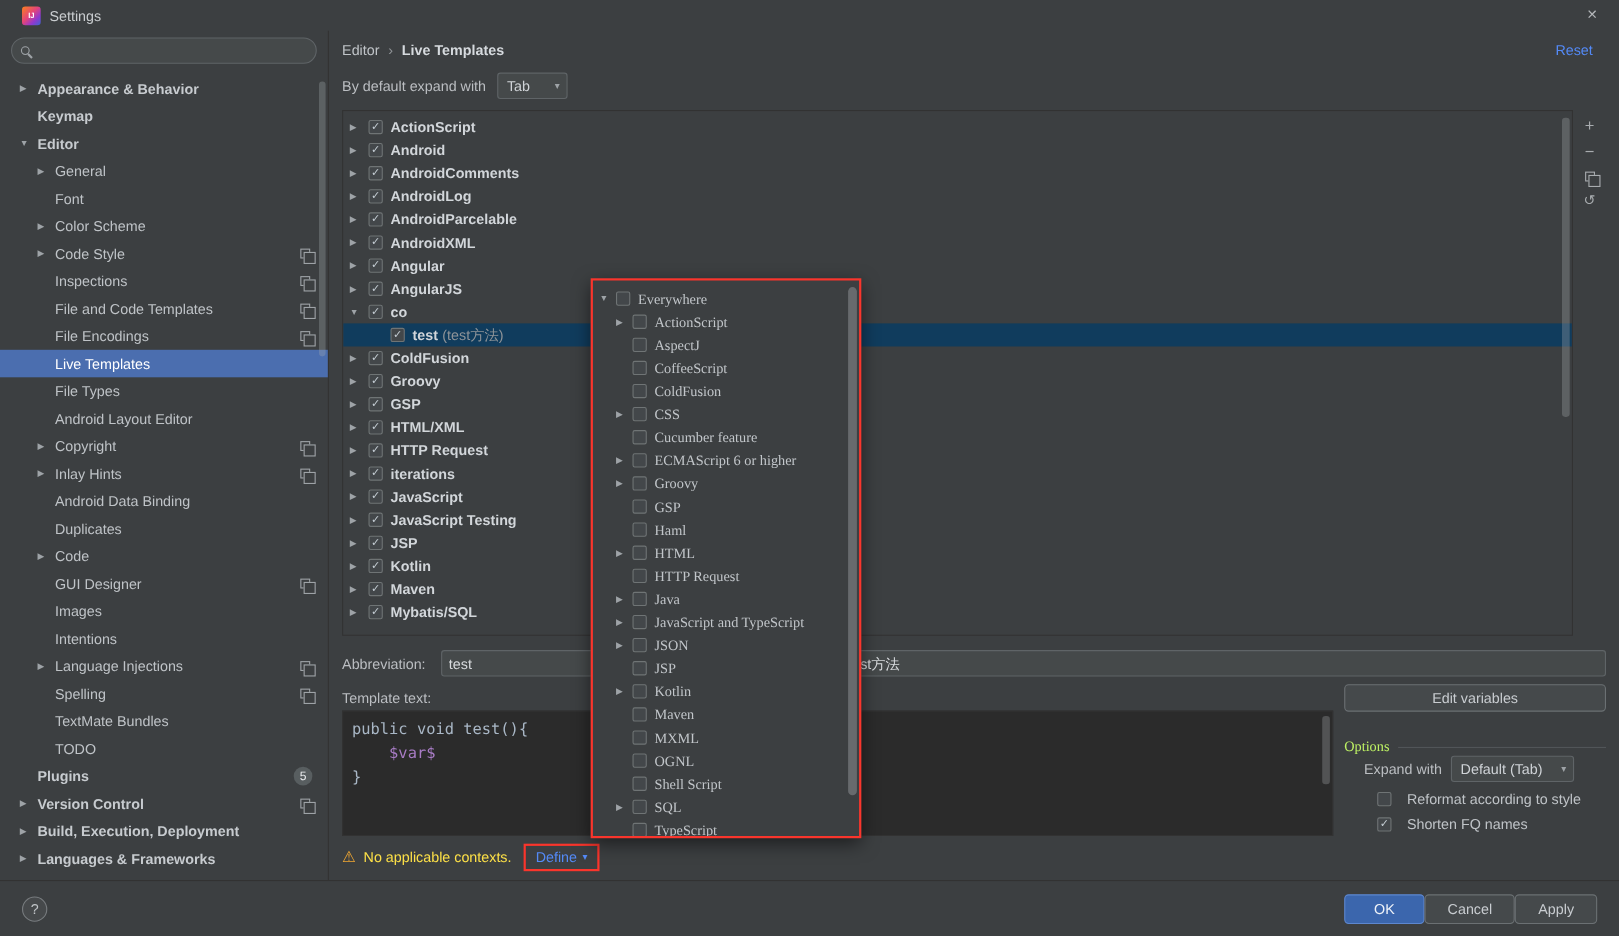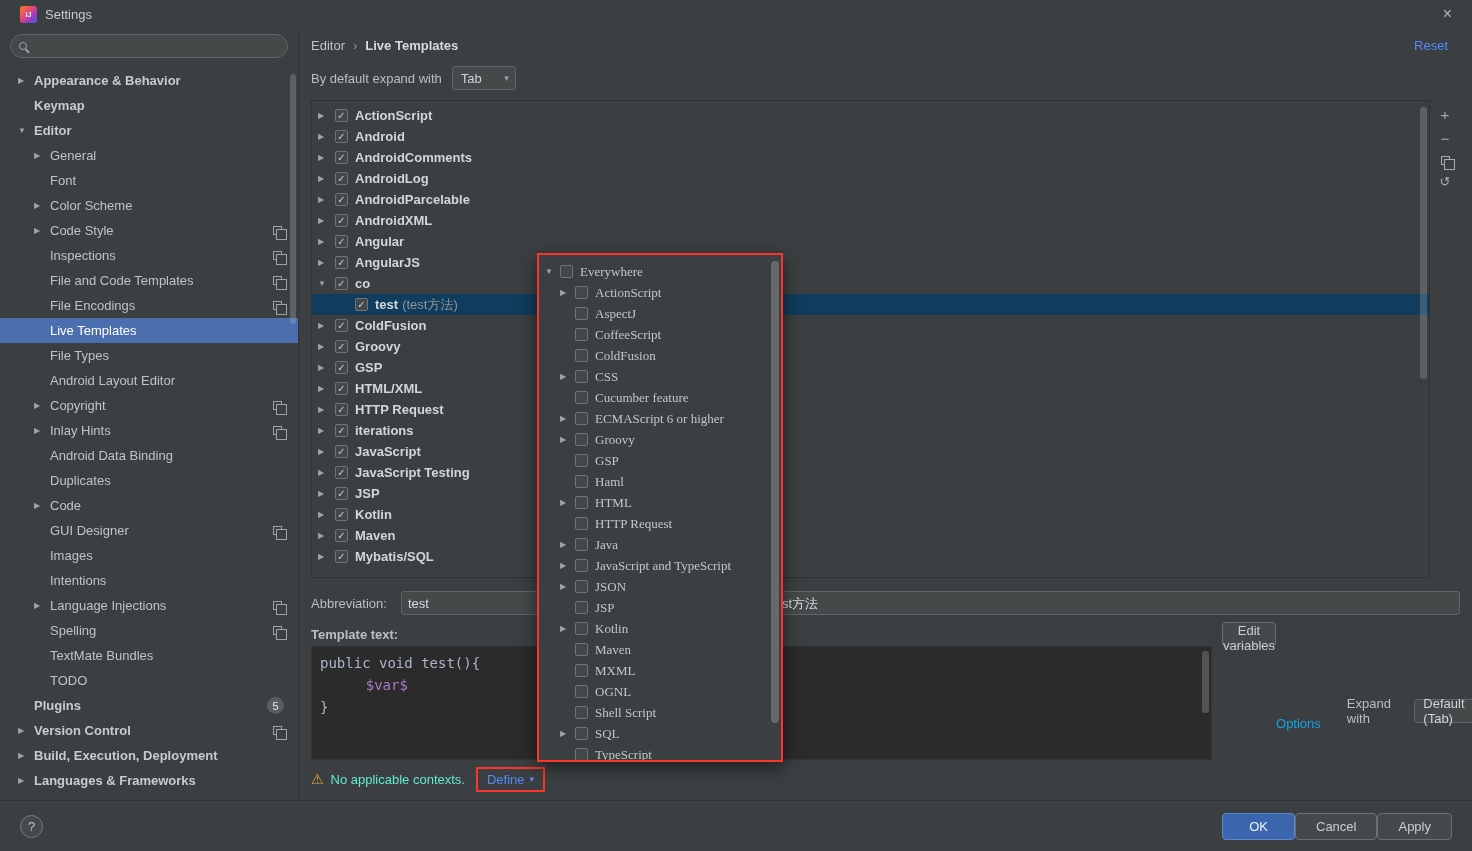--- a/index.html
+++ b/index.html
@@ -79,40 +79,40 @@
   .abbrev-row { margin-top:12px; height:26px; display:flex; align-items:center; }
   .abbrev-label { width:90px; flex:none; }
   .abbrev-input { width:272px; height:24px; background:#45494a; border:1px solid #5f6467; border-radius:3px;
                   color:#d8dbde; padding:0 6px; font:13px "Liberation Sans",sans-serif; outline:none; }
   .desc-field { margin-left:10px; flex:1; height:24px; background:#45494a; border:1px solid #5f6467;
                 border-radius:3px; position:relative; }
   .desc-frag { position:absolute; left:98px; top:3px; color:#d8dbde; }
 
   .lower { display:flex; margin-top:6px; flex:1; }
   .left-col { flex:1; display:flex; flex-direction:column; min-width:0; }
-  .tpl-label { height:24px; display:flex; align-items:center;font-weight:bold; }
+  .tpl-label { height:24px; display:flex; align-items:center; }
   .code { height:114px; background:#2b2b2b; border:1px solid #323232; position:relative;
           padding:5px 8px; font:14px "DejaVu Sans Mono",monospace; color:#a9b7c6; }
   .code-line { white-space:pre; line-height:22px; }
-  .sv { color:#a87cc5;margin-left:12px; }
+  .sv { color:#a87cc5; }
   .code-thumb { position:absolute; right:2px; top:4px; width:7px; height:62px;
                 background:rgba(171,175,179,.30); border-radius:3px; }
   .warning-row { height:30px; display:flex; align-items:center; gap:7px; margin-top:4px; }
   .warn-icon { color:#f0a732; font-size:14px; }
-  .warn-text { color:#5eead4;text-align:center; }
+  .warn-text { color:#fde047;text-align:center; }
   .define-wrap { border:2px solid #fa352c; padding:3px 9px; margin-left:4px;
                  display:flex; align-items:center; gap:5px; cursor:pointer; }
   .define-link { color:#548af7; }
   .define-caret { color:#548af7; font-size:9px; }
 
-  .right-col { width:238px; flex:none; margin-left:10px; display:flex; flex-direction:row; }
+  .right-col { width:238px; flex:none; margin-left:10px; display:flex; flex-direction:column; }
   .btn { background:#45494b; border:1px solid #6b7073; border-radius:4px; color:#c9cdd1;
          font:13px "Liberation Sans",sans-serif; cursor:pointer; }
   .edit-vars { height:25px; width:100%; }
-  .group-sep { margin-top:24px; display:flex; align-items:center; gap:8px; color:#0ea5e9; }
+  .group-sep { margin-top:24px; display:flex; align-items:center; gap:8px; color:#bef264;font-family:Liberation Serif, serif; }
   .group-sep .line { flex:1; height:1px; background:#515558; }
   .opt-row { margin-top:0; display:flex; align-items:center; gap:8px; padding-left:18px; }
   .opt-check { display:flex; align-items:center; gap:7px; margin-top:8px; padding-left:30px; cursor:pointer; }
   .opt-check span:last-child { color:#bfc3c7; }
 
   
   .footer { height:51px; border-top:1px solid #323232; display:flex; align-items:center; padding:0 20px; }
   .help { width:23px; height:23px; border:1px solid #787c7f; border-radius:50%; background:#46494b;
           display:flex; align-items:center; justify-content:center; color:#c2c6c9; cursor:pointer; }
   .btns { margin-left:auto; display:flex; gap:0; }

